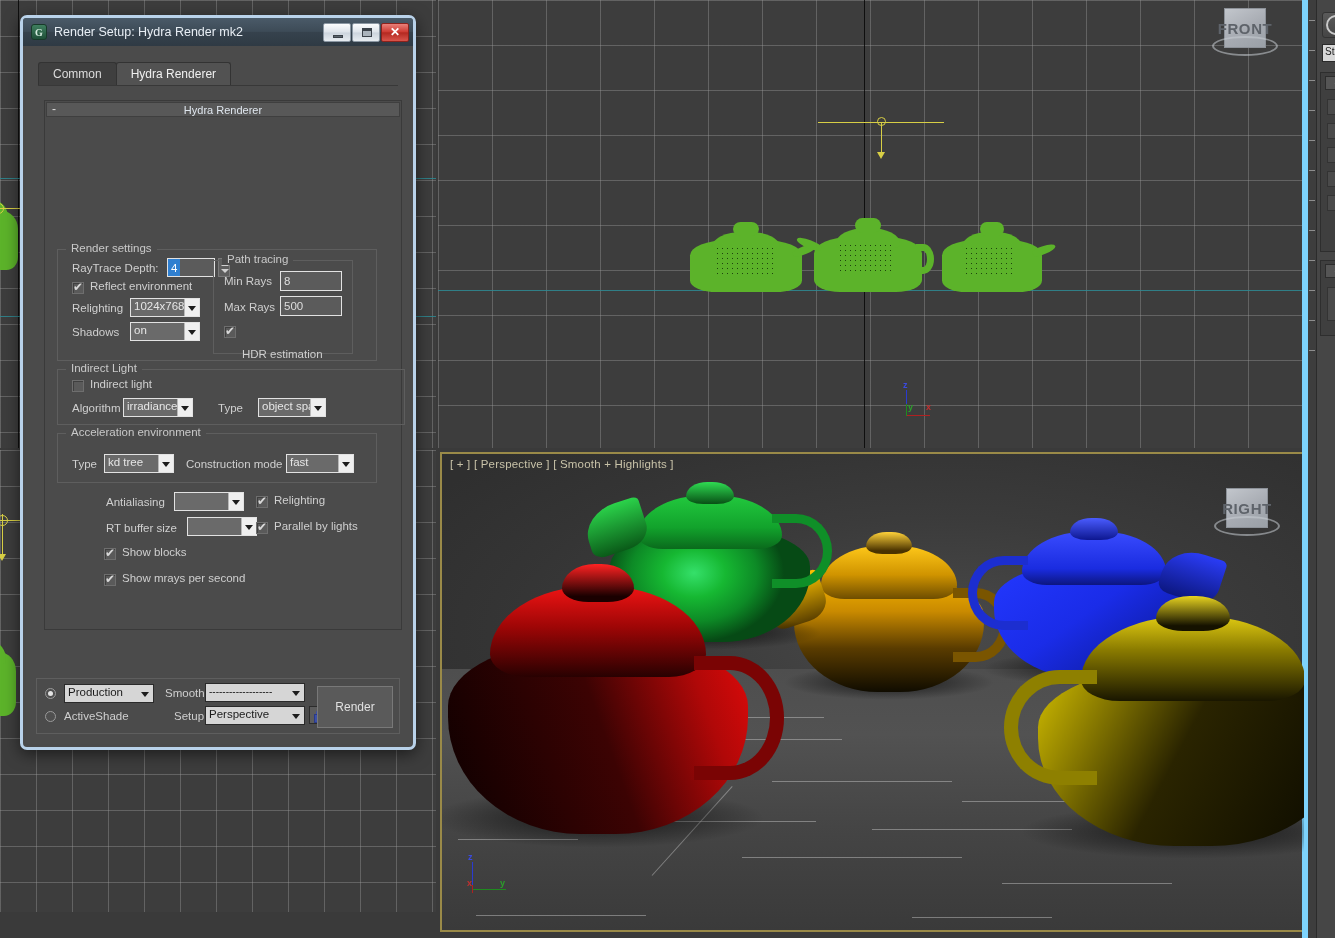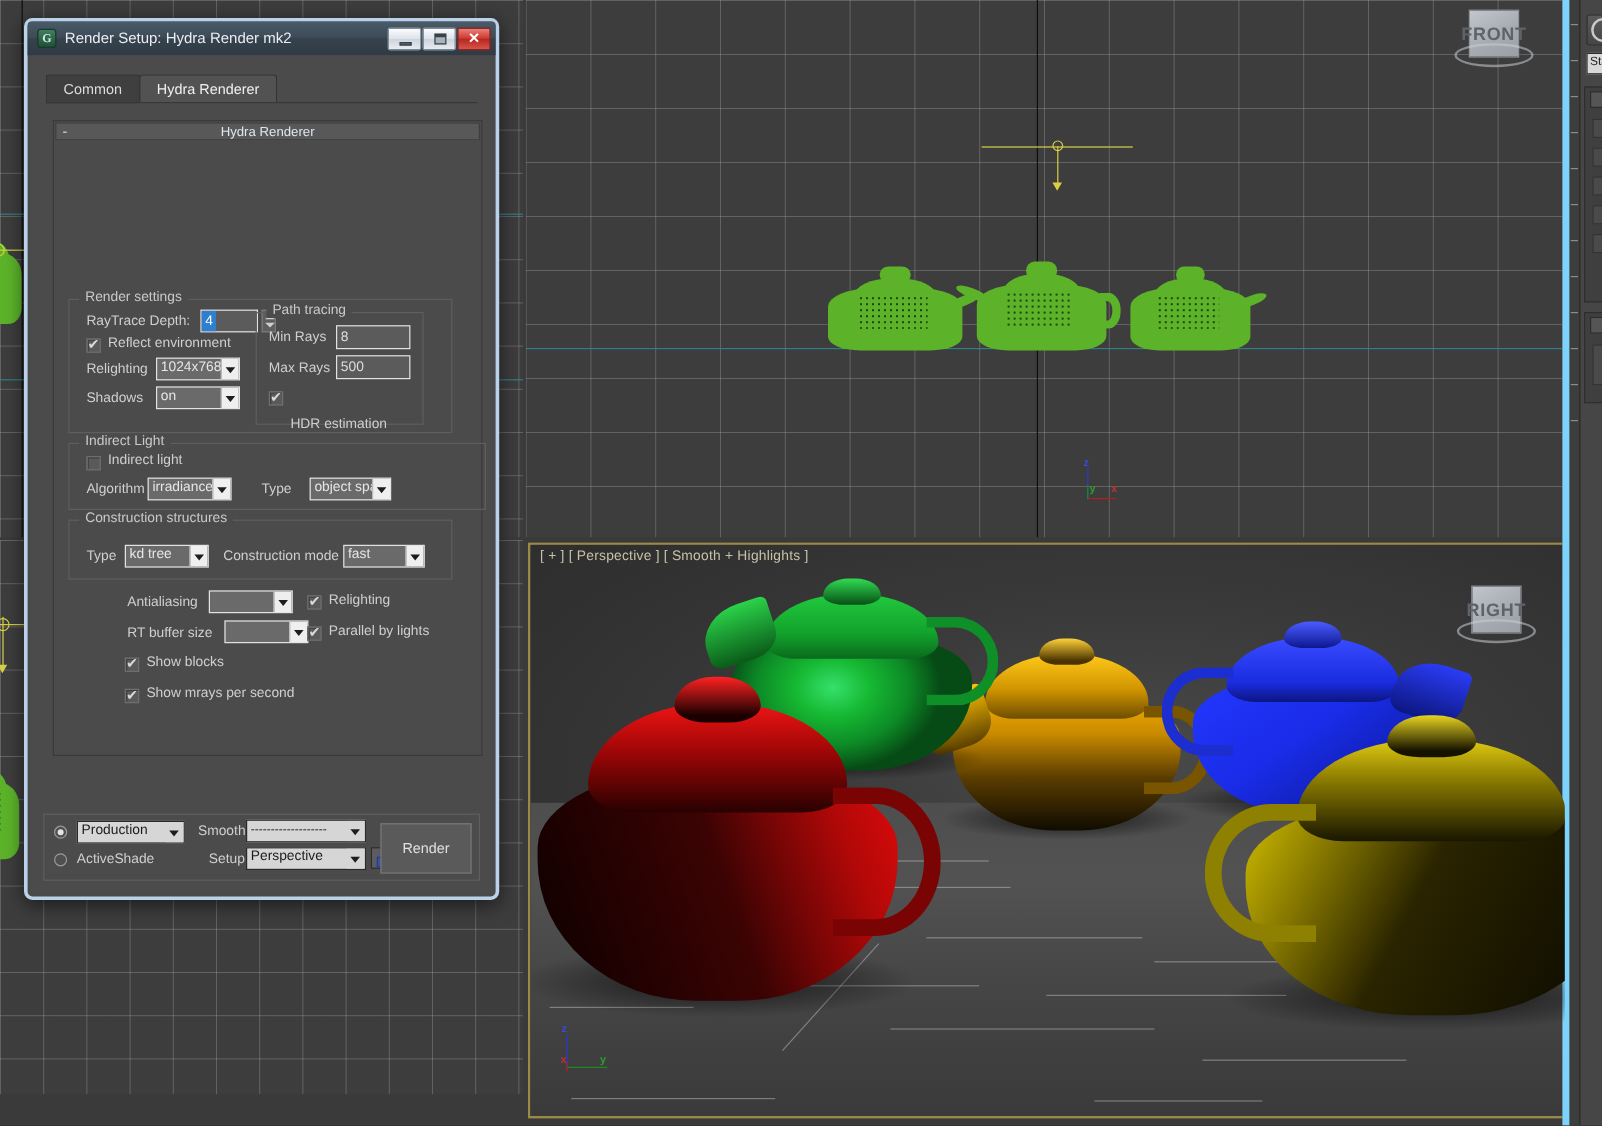--- a/index.html
+++ b/index.html
@@ -529,21 +529,21 @@
           <span class="arrow"></span>
         </span>
         <span class="lbl" style="left:160px;top:32px;">Type</span>
         <span class="combo" style="left:200px;top:28px;width:68px;height:19px;">
           <span class="txt">object spa</span>
           <span class="arrow"></span>
         </span>
       </div>
 
       <div class="grp" style="left:12px;top:332px;width:320px;height:50px;">
-        <span class="grp-title">Construction structures</span>
+        <span class="grp-title">Acceleration environment</span>
         <span class="lbl" style="left:14px;top:24px;">Type</span>
         <span class="combo" style="left:46px;top:20px;width:70px;height:19px;">
           <span class="txt">kd tree</span>
           <span class="arrow"></span>
         </span>
         <span class="lbl" style="left:128px;top:24px;">Construction mode</span>
         <span class="combo" style="left:228px;top:20px;width:68px;height:19px;">
           <span class="txt">fast</span>
           <span class="arrow"></span>
         </span>

